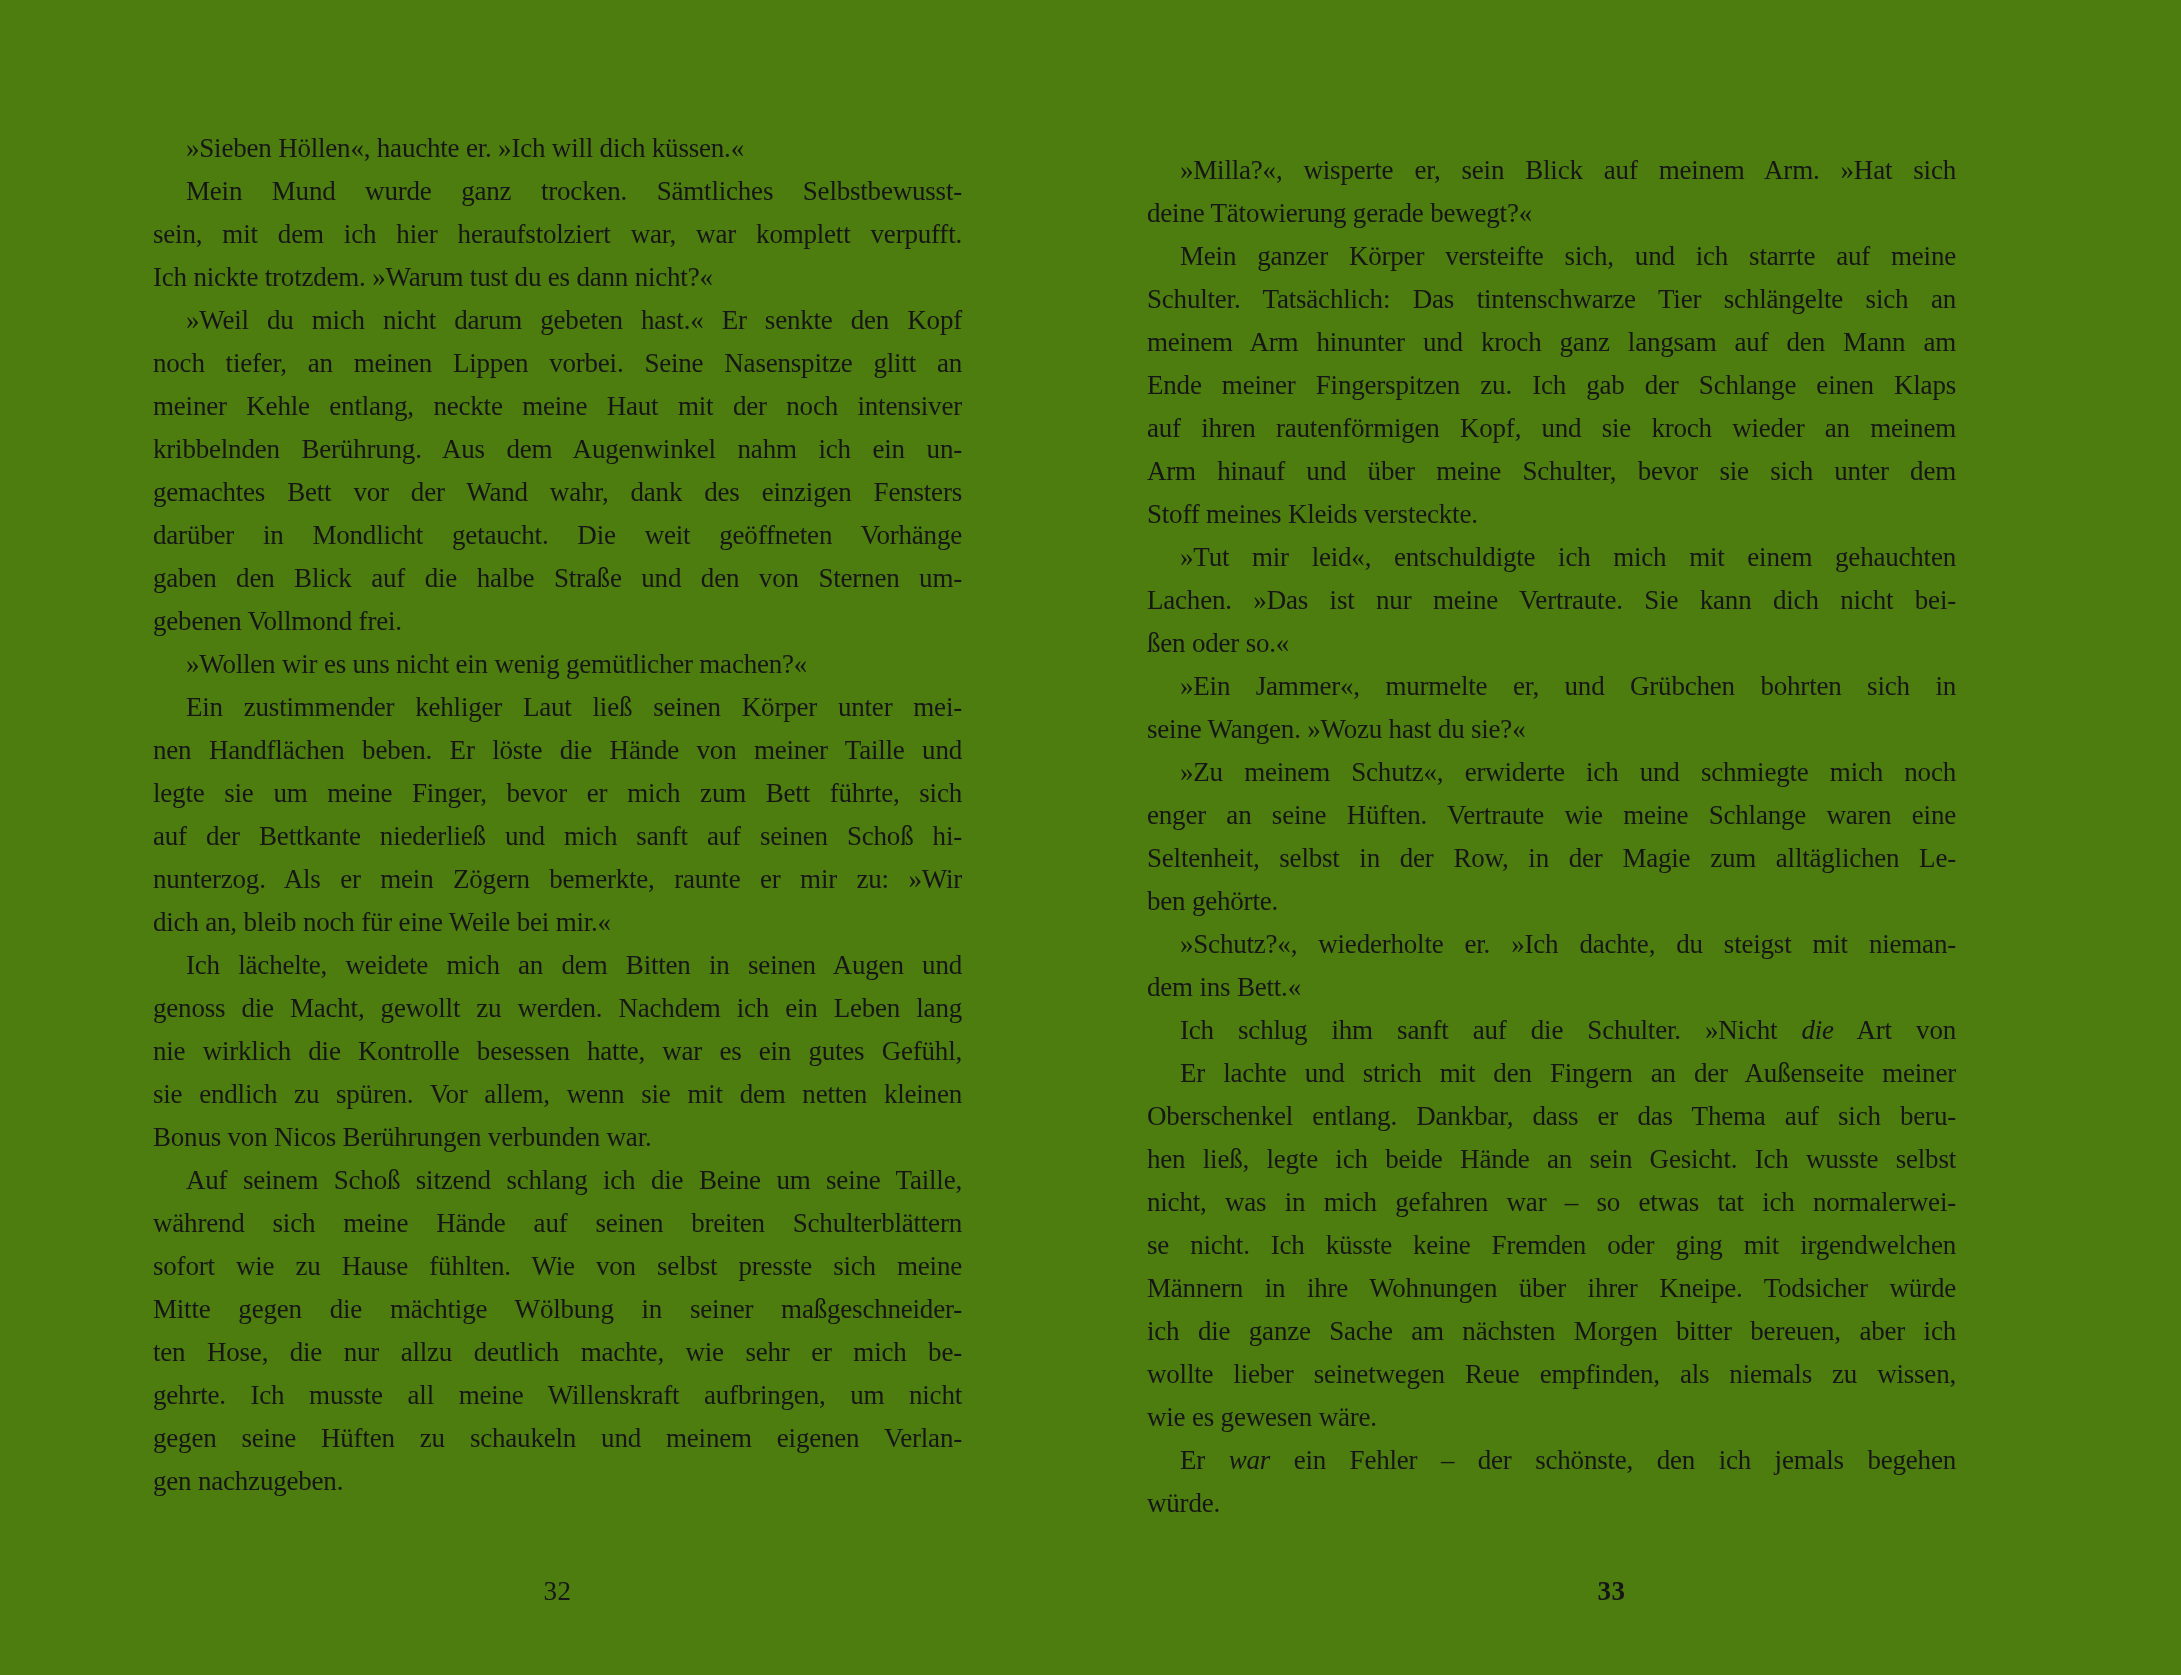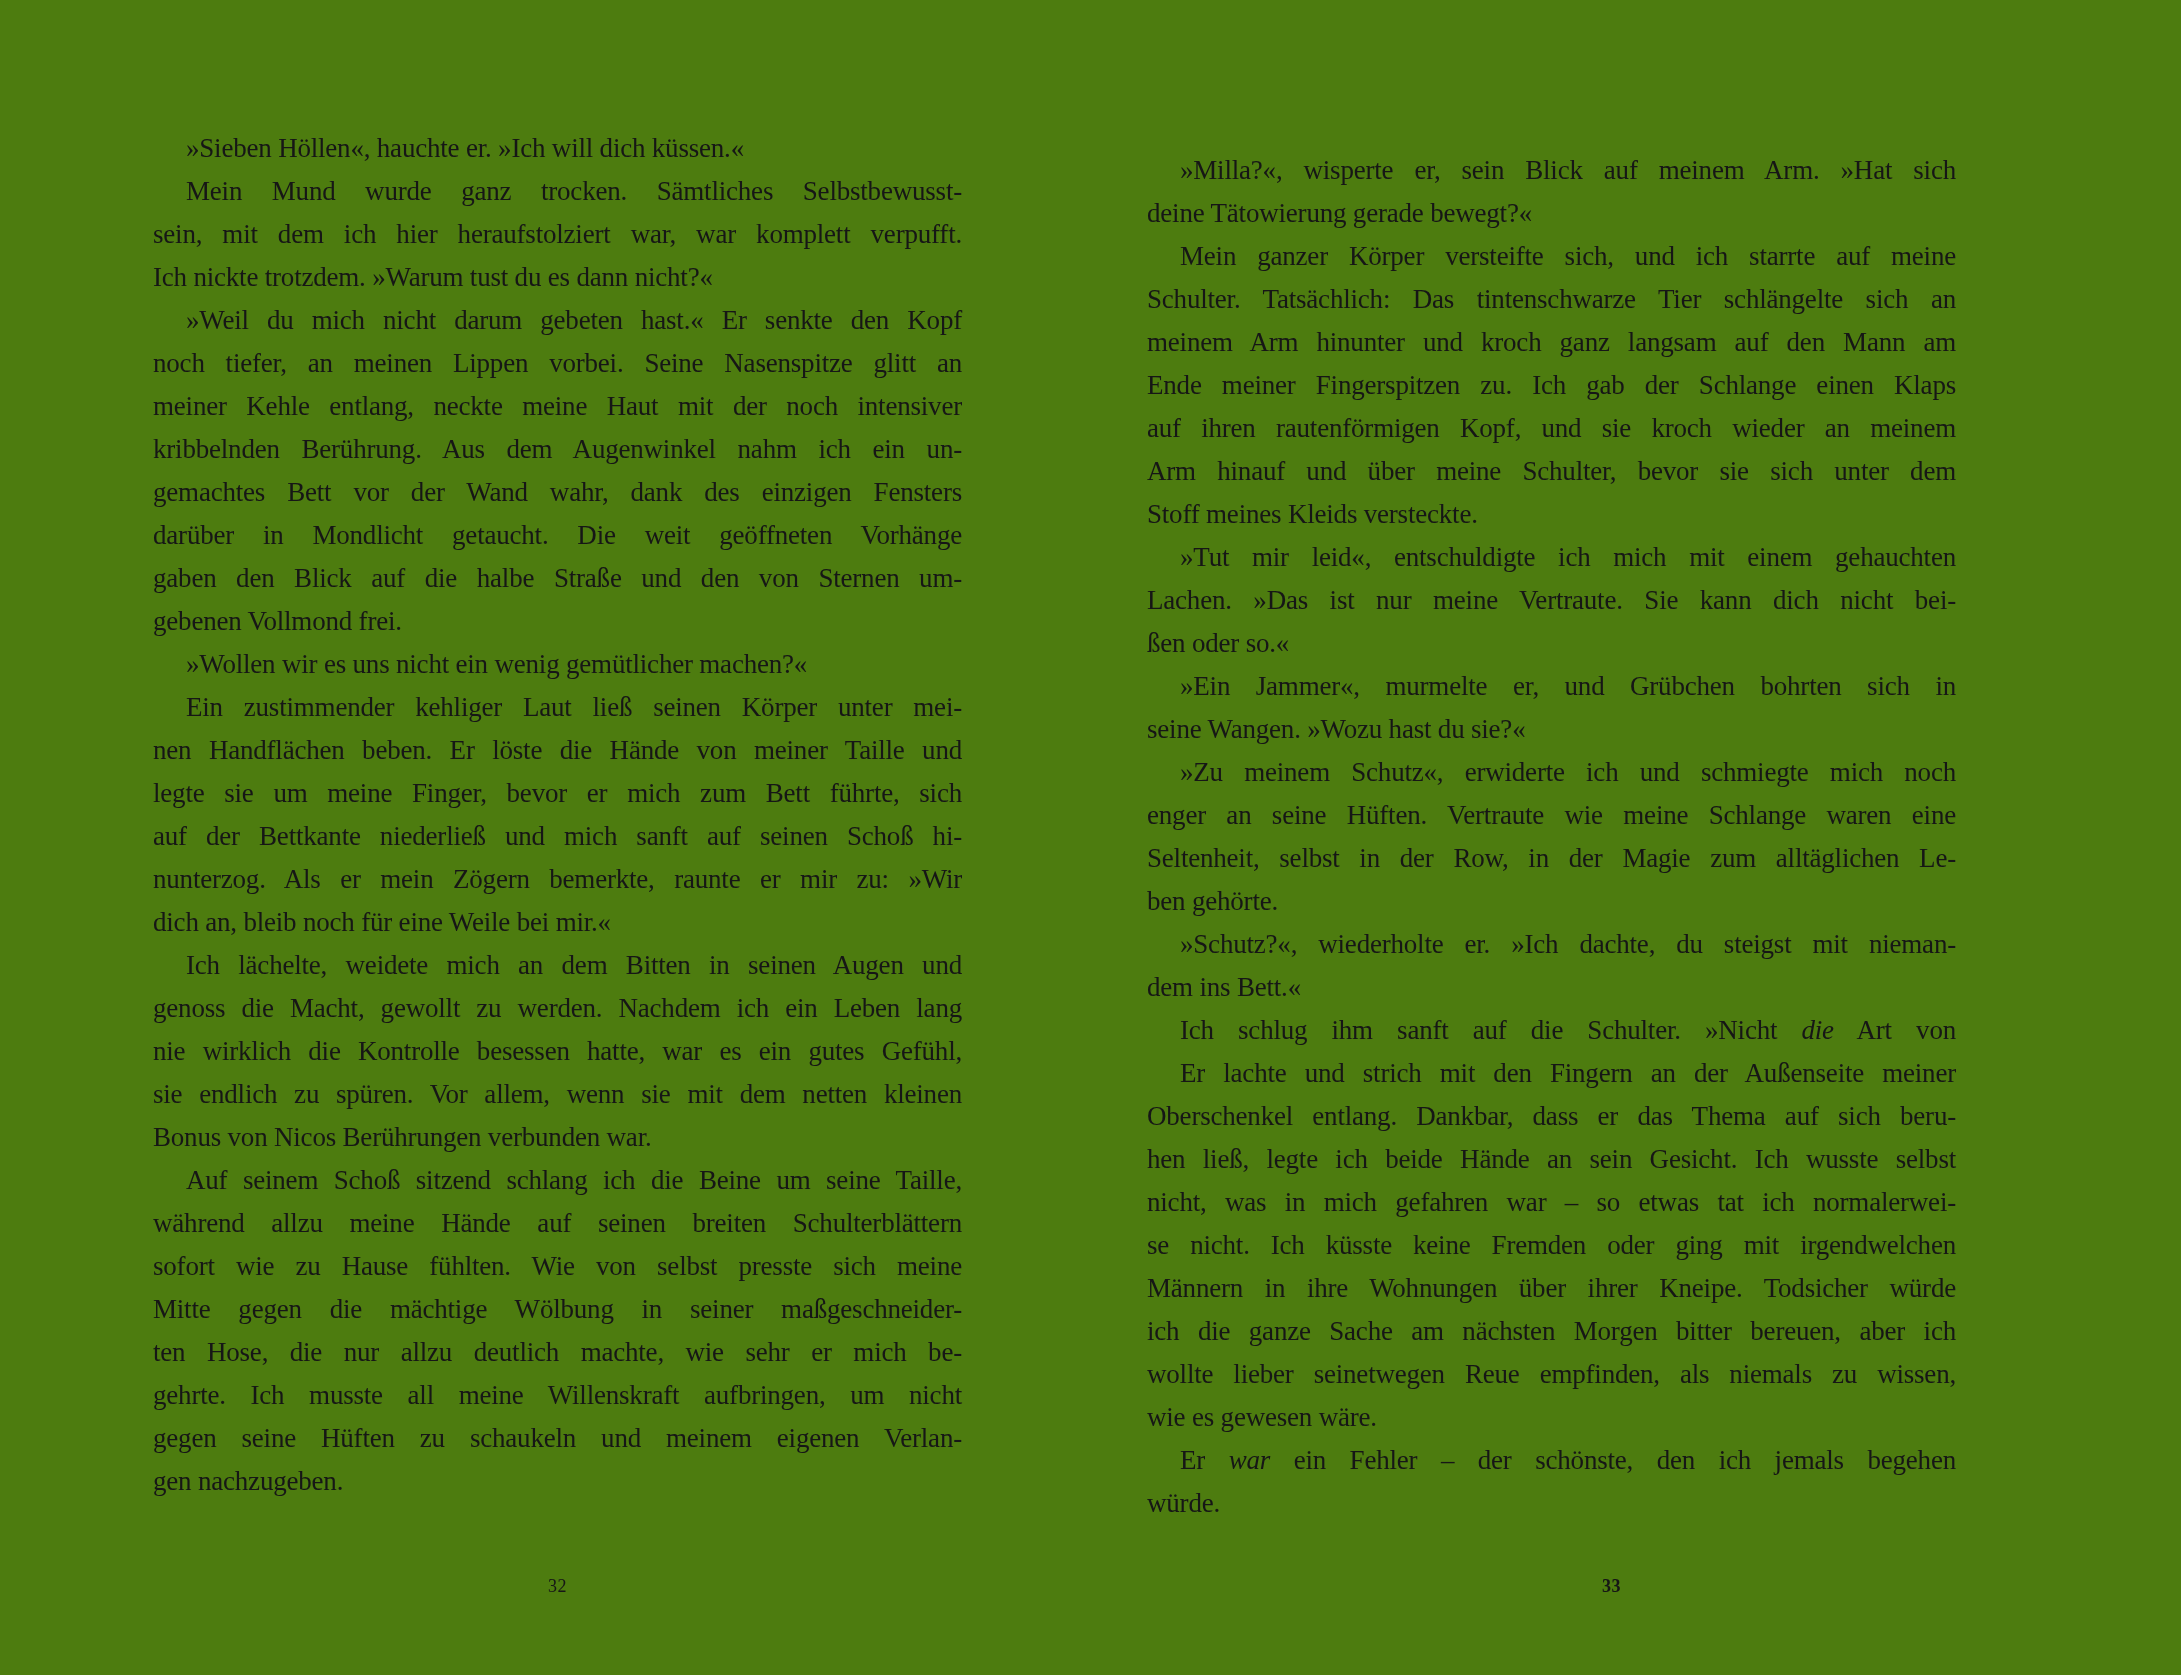--- a/index.html
+++ b/index.html
@@ -42,21 +42,21 @@
     text-indent: 33px;
   }
   .line i {
     font-style: italic;
   }
   .folio {
     position: absolute;
     top: 1576px;
     width: 809px;
     text-align: center;
-    font-size: 18px;
+    font-size: 27px;
     letter-spacing: 0.5px;
     color: #161616;
   }
   .folio.left  { left: 153px; }
   .folio.right { left: 1207px; font-weight: bold; }
 </style>
 </head>
 <body>
 
 <div class="book-spread">
@@ -80,21 +80,21 @@
       <div class="line">legte sie um meine Finger, bevor er mich zum Bett führte, sich</div>
       <div class="line">auf der Bettkante niederließ und mich sanft auf seinen Schoß hi-</div>
       <div class="line">nunterzog. Als er mein Zögern bemerkte, raunte er mir zu: »Wir</div>
       <div class="line end">dich an, bleib noch für eine Weile bei mir.«</div>
       <div class="line indent">Ich lächelte, weidete mich an dem Bitten in seinen Augen und</div>
       <div class="line">genoss die Macht, gewollt zu werden. Nachdem ich ein Leben lang</div>
       <div class="line">nie wirklich die Kontrolle besessen hatte, war es ein gutes Gefühl,</div>
       <div class="line">sie endlich zu spüren. Vor allem, wenn sie mit dem netten kleinen</div>
       <div class="line end">Bonus von Nicos Berührungen verbunden war.</div>
       <div class="line indent">Auf seinem Schoß sitzend schlang ich die Beine um seine Taille,</div>
-      <div class="line">während allzu meine Hände auf seinen breiten Schulterblättern</div>
+      <div class="line">während sich meine Hände auf seinen breiten Schulterblättern</div>
       <div class="line">sofort wie zu Hause fühlten. Wie von selbst presste sich meine</div>
       <div class="line">Mitte gegen die mächtige Wölbung in seiner maßgeschneider-</div>
       <div class="line">ten Hose, die nur allzu deutlich machte, wie sehr er mich be-</div>
       <div class="line">gehrte. Ich musste all meine Willenskraft aufbringen, um nicht</div>
       <div class="line">gegen seine Hüften zu schaukeln und meinem eigenen Verlan-</div>
       <div class="line end">gen nachzugeben.</div>
     </div>
 
   <div class="page-column right">
       <div class="line indent">»Milla?«, wisperte er, sein Blick auf meinem Arm. »Hat sich</div>

